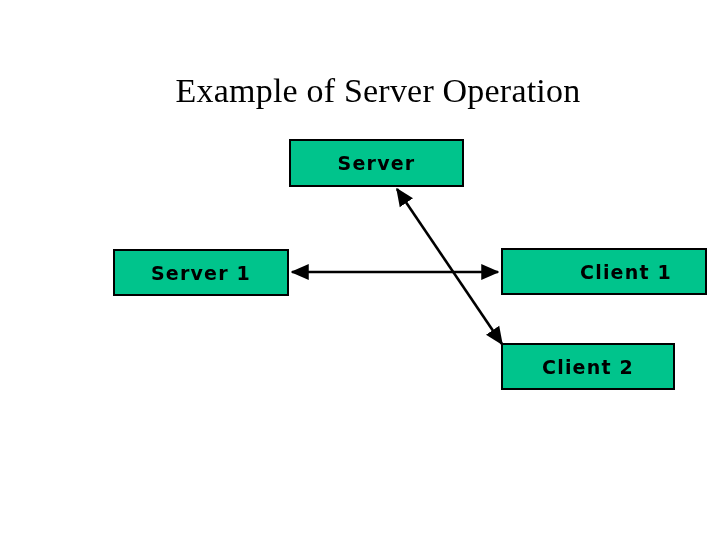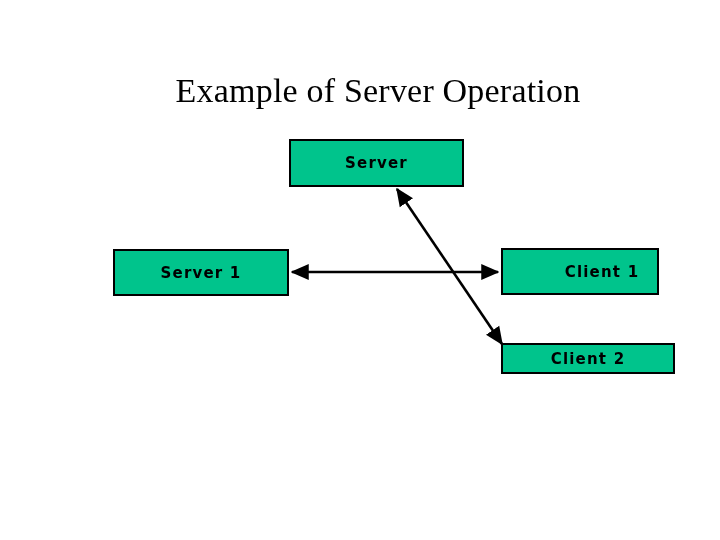--- a/index.html
+++ b/index.html
@@ -37,47 +37,47 @@
     position: absolute;
     background: #00C48C;
     border: 2px solid #000000;
     box-sizing: border-box;
     display: flex;
     align-items: center;
     justify-content: center;
     color: #000000;
     font-family: "DejaVu Sans", "Liberation Sans", sans-serif;
     font-weight: bold;
-    font-size: 15px;
+    font-size: 19px;
     letter-spacing: 1.2px;
   }
   #node-server {
     left: 271px;
     top: 139px;
     width: 175px;
     height: 48px;
   }
   #node-server1 {
     left: 95px;
     top: 249px;
     width: 176px;
     height: 47px;
   }
   #node-client1 {
     left: 483px;
     top: 248px;
-    width: 158px;
+    width: 206px;
     height: 47px;
     padding-left: 44px;
   }
   #node-client2 {
     left: 483px;
     top: 343px;
     width: 174px;
-    height: 31px;
+    height: 47px;
   }
   #edges {
     position: absolute;
     left: 0;
     top: 0;
     width: 720px;
     height: 540px;
     pointer-events: none;
   }
 </style>

